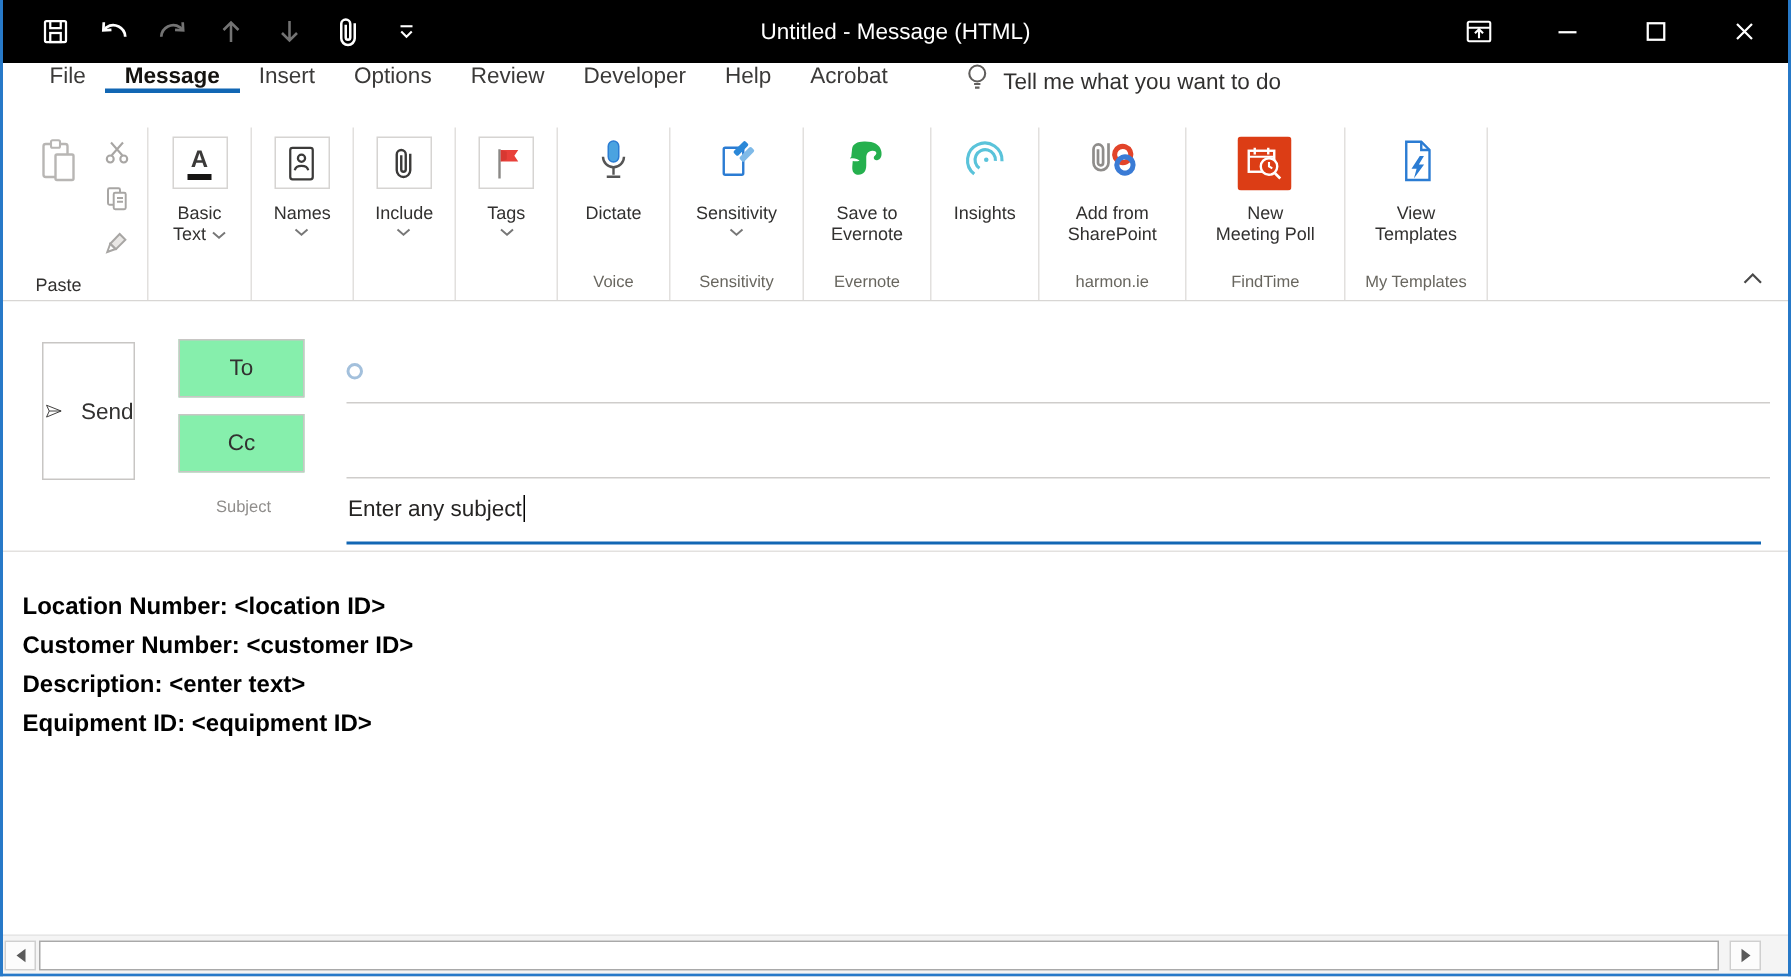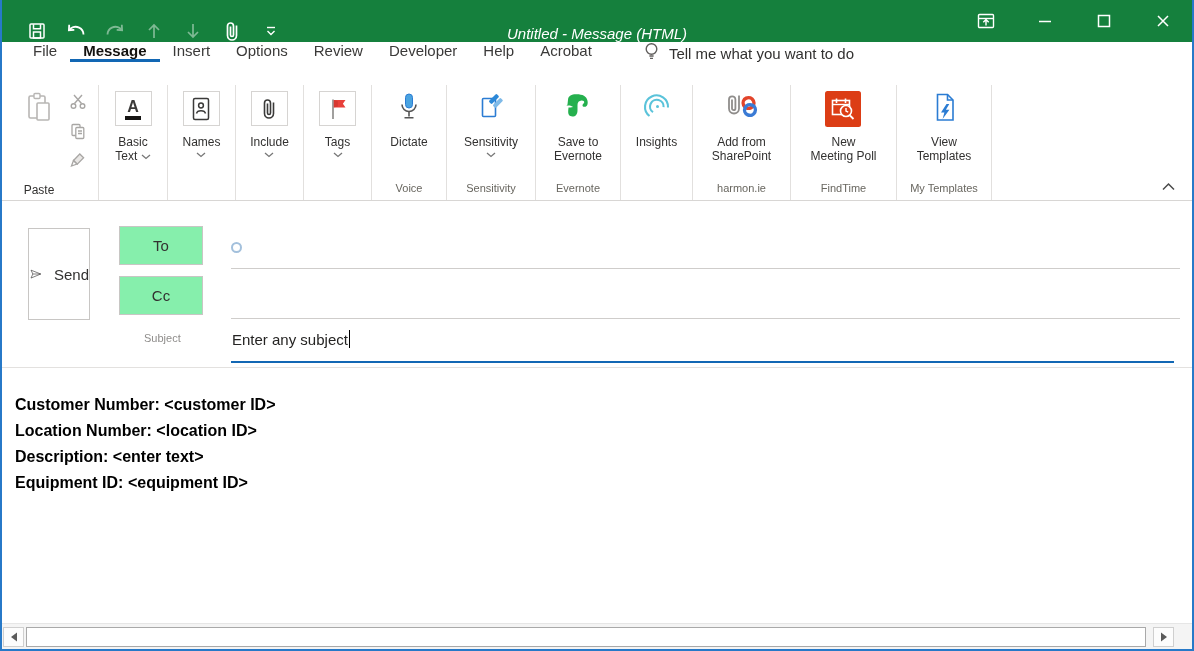--- a/index.html
+++ b/index.html
@@ -3,21 +3,21 @@
 <meta charset="utf-8">
 <style>
   html,body{margin:0;padding:0;background:#e8e8e8;}
   *{box-sizing:border-box;}
   .window{
     width:1194px;height:651px;position:relative;overflow:hidden;background:#fff;
     font-family:"Liberation Sans",sans-serif;
     border:2px solid #2779c8;border-top:none;
   }
   
-  .titlebar{height:42px;background:#15803d;position:relative;display:flex;align-items:flex-end;font-style:italic;}
+  .titlebar{height:42px;background:#000000;position:relative;display:flex;align-items:center;}
   .qat{display:flex;align-items:center;gap:17px;padding-left:24px;}
   .qat .qbtn{display:flex;align-items:center;justify-content:center;width:22px;height:22px;cursor:default;}
   .dim{opacity:.45;}
   .title{position:absolute;left:0;right:0;text-align:center;color:#fff;font-size:15px;pointer-events:none;}
   .win-controls{position:absolute;right:0;top:0;height:100%;display:flex;}
   .wc{width:59px;height:100%;display:flex;align-items:center;justify-content:center;}
   
   .tabrow{height:43px;background:#fff;display:flex;align-items:flex-start;padding-left:18px;font-size:15px;color:#3b3a39;}
   .tab{display:flex;align-items:center;padding:0 13px;border-bottom:3px solid transparent;white-space:nowrap;}
   .tab.selected{color:#14120f;font-weight:700;border-bottom:3px solid #1267b4;}
@@ -439,22 +439,22 @@
 
     <span class="subject-label">Subject</span>
     <span class="subject-value">
       <span>Enter any subject</span>
       <span class="caret"></span>
     </span>
     <div class="subject-line"></div>
   </div>
 
   <div class="msgbody">
+    <div>Location Number: &lt;location ID&gt;</div>
     <div>Customer Number: &lt;customer ID&gt;</div>
-    <div>Location Number: &lt;location ID&gt;</div>
     <div>Description: &lt;enter text&gt;</div>
     <div>Equipment ID: &lt;equipment ID&gt;</div>
   </div>
 
   <div class="hscroll">
     <span class="sb-btn sb-left">
       <svg width="8" height="10" viewBox="0 0 8 10">
           <path d="M7 0.5v9L1 5z" fill="#5a5a5a"></path>
         </svg>
     </span>

